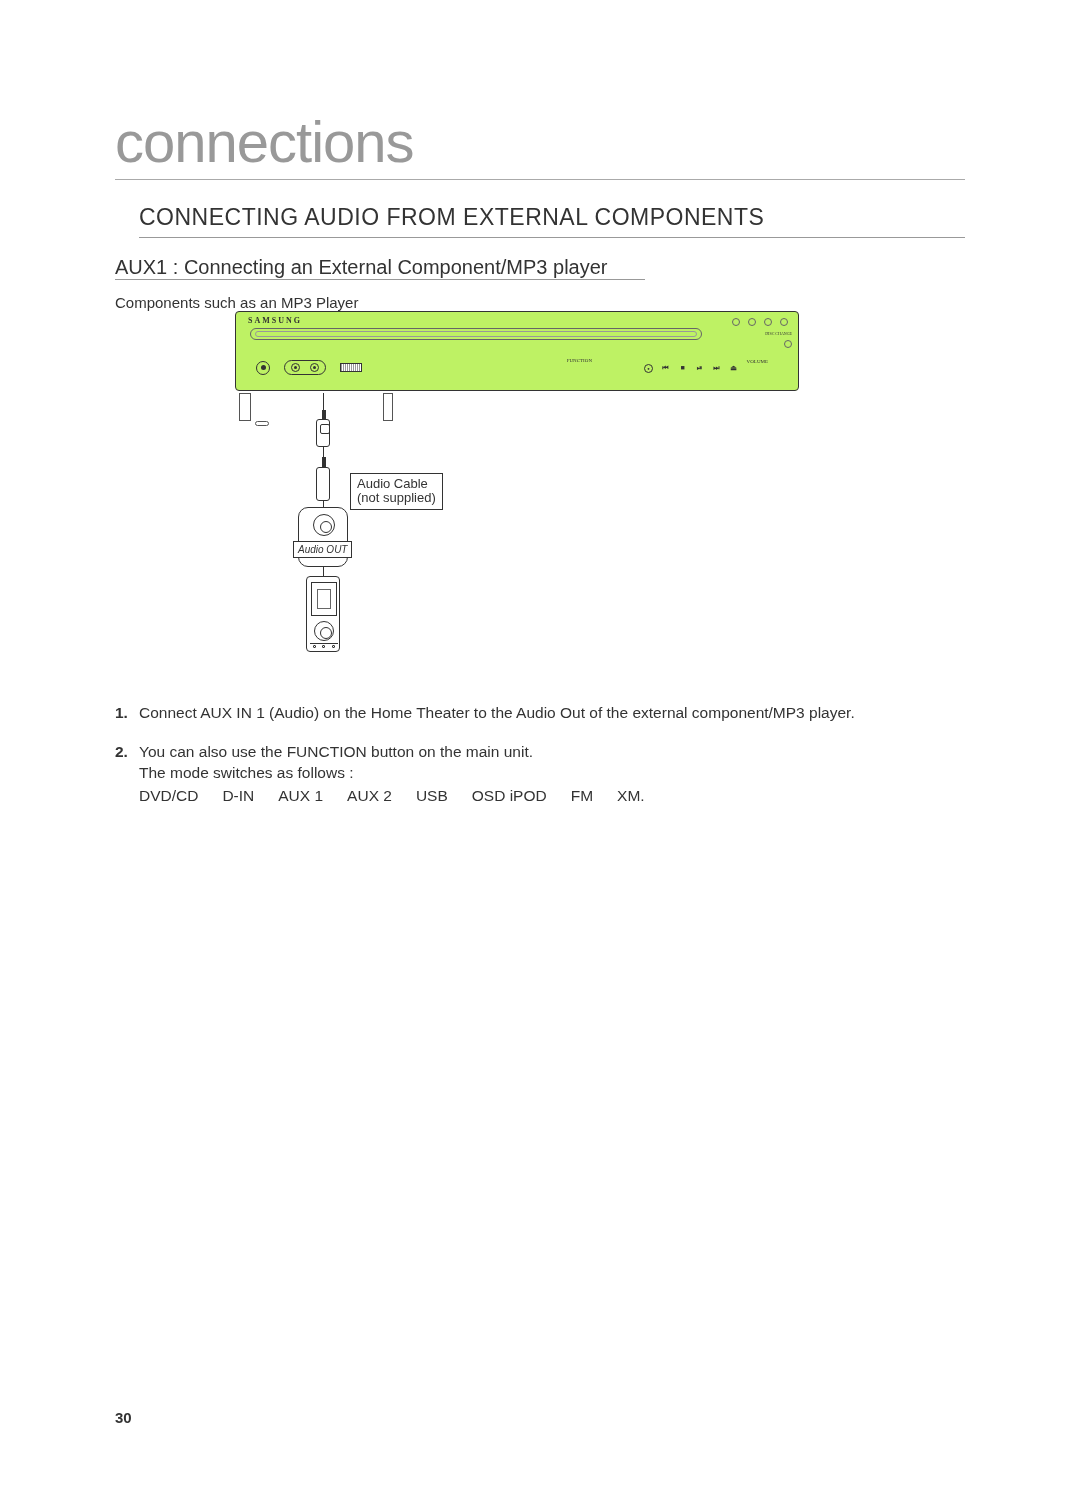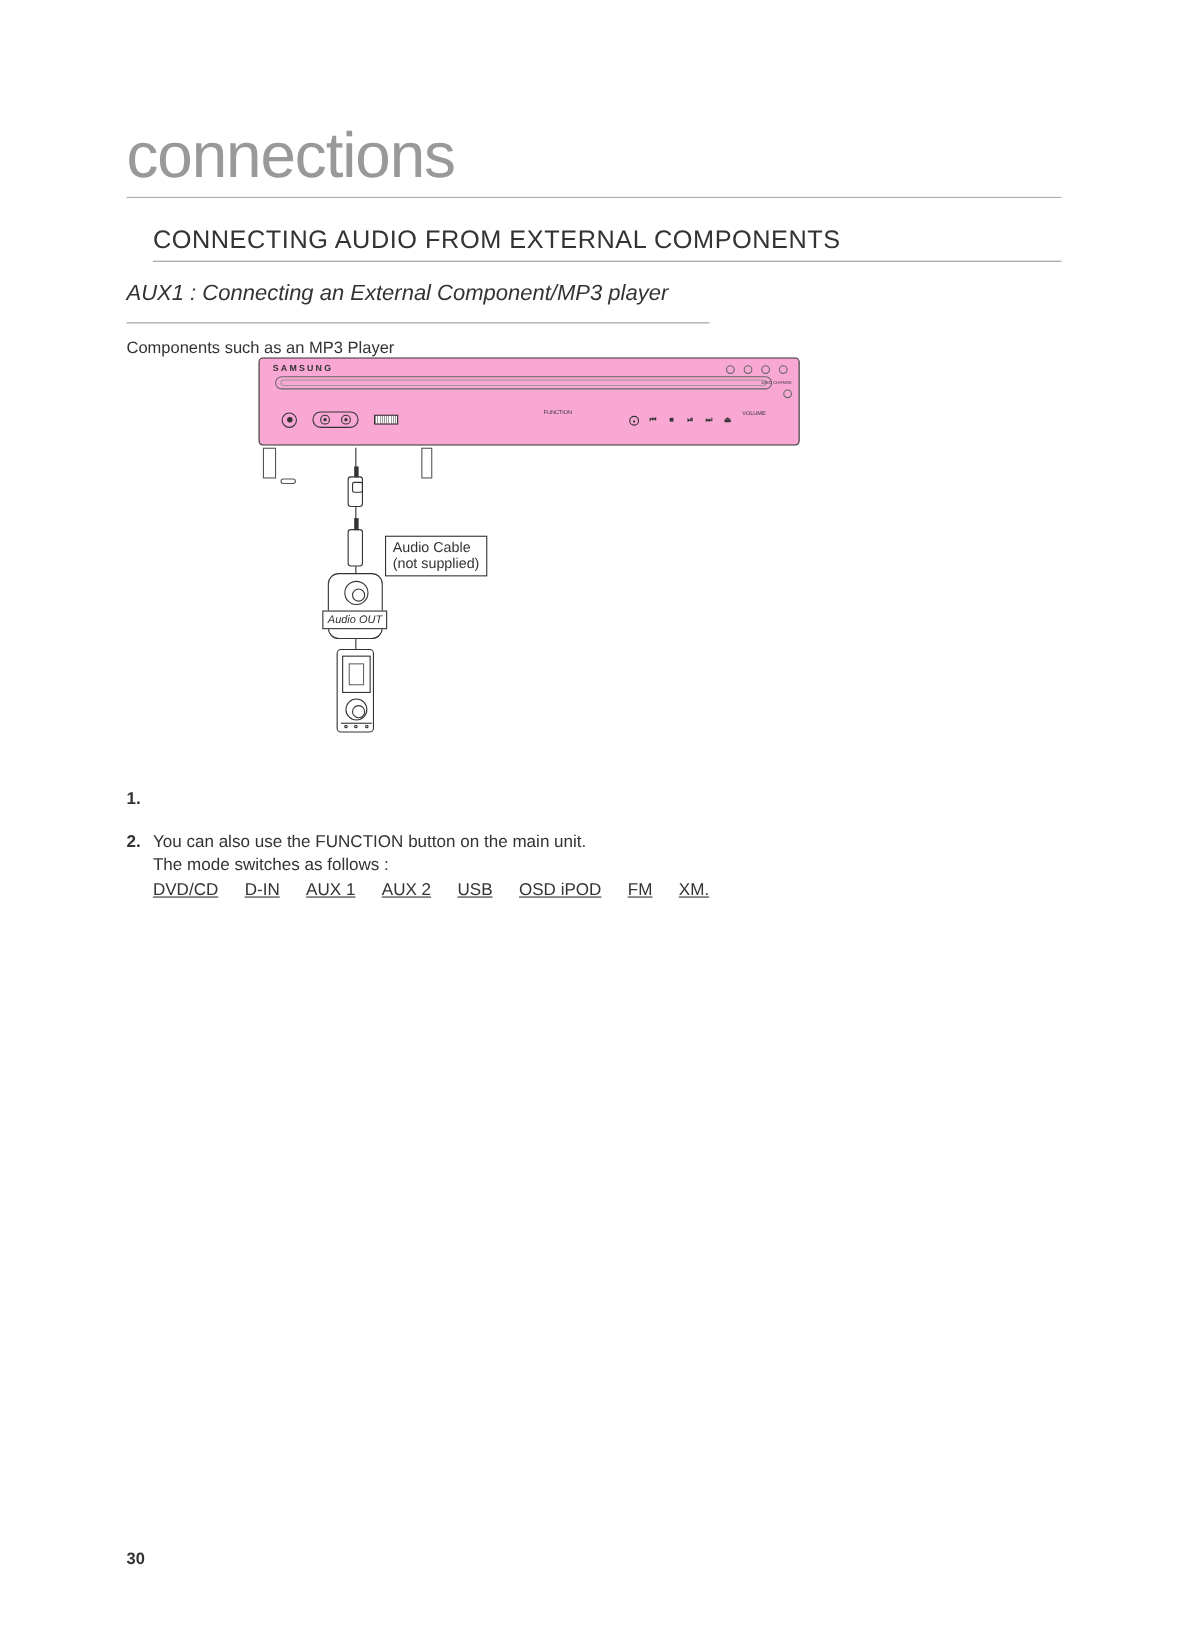--- a/index.html
+++ b/index.html
@@ -31,44 +31,44 @@
       padding-bottom: 6px;
       margin-bottom: 18px;
       letter-spacing: 0.5px;
       margin-left: 24px;
     }
     .subsection-title {
       font-size: 20px;
       font-weight: 400;
       color: #333;
       border-bottom: 1px solid #999;
-      padding-bottom: 14px;
+      padding-bottom: 0;
       margin-bottom: 14px;
       width: 530px;
-      font-style: italic;
     }
     .body-text {
       font-size: 15px;
       font-weight: 400;
       color: #333;
     }
     
     .device-area {
       width: 610px;
       height: 370px;
       margin: 0 auto 28px;
       position: relative;
     }
     .device-frame {
-      width: 492px;
+      width: 564px;
       height: 80px;
       border: 1.5px solid #333;
       border-radius: 4px;
       position: relative;
-      background: #f9a8d4;
+      background: #bef264;
+      font-family: Liberation Serif, serif;
     }
     .brand-label {
       position: absolute;
       left: 12px;
       top: 4px;
       font-size: 8px;
       letter-spacing: 2px;
       font-weight: bold;
     }
     .disc-slot {
@@ -209,21 +209,21 @@
       margin-bottom: 18px;
       color: #333;
     }
     .step .num { font-weight: bold; min-width: 18px; }
     .modes-row {
       font-size: 15.5px;
       display: flex;
       gap: 24px;
       margin-top: 2px;
     }
-    .modes-row span { white-space: nowrap; text-decoration: underline; }
+    .modes-row span { white-space: nowrap; }
     .page-number {
       position: absolute;
       left: 115px;
       bottom: 66px;
       font-weight: bold;
       font-size: 15px;
     }
   </style>
 </head>
 <body>
@@ -287,20 +287,21 @@
           <span></span>
           <span></span>
           <span></span>
         </div>
     </div>
   </div>
 
   <div class="instructions">
     <div class="step">
       <div class="num">1.</div>
+      <div>Connect AUX IN 1 (Audio) on the Home Theater to the Audio Out of the external component/MP3 player.</div>
     </div>
     <div class="step">
       <div class="num">2.</div>
       <div>
         <div>You can also use the FUNCTION button on the main unit.</div>
         <div>The mode switches as follows :</div>
         <div class="modes-row">
           <span>DVD/CD</span>
           <span>D-IN</span>
           <span>AUX 1</span>

